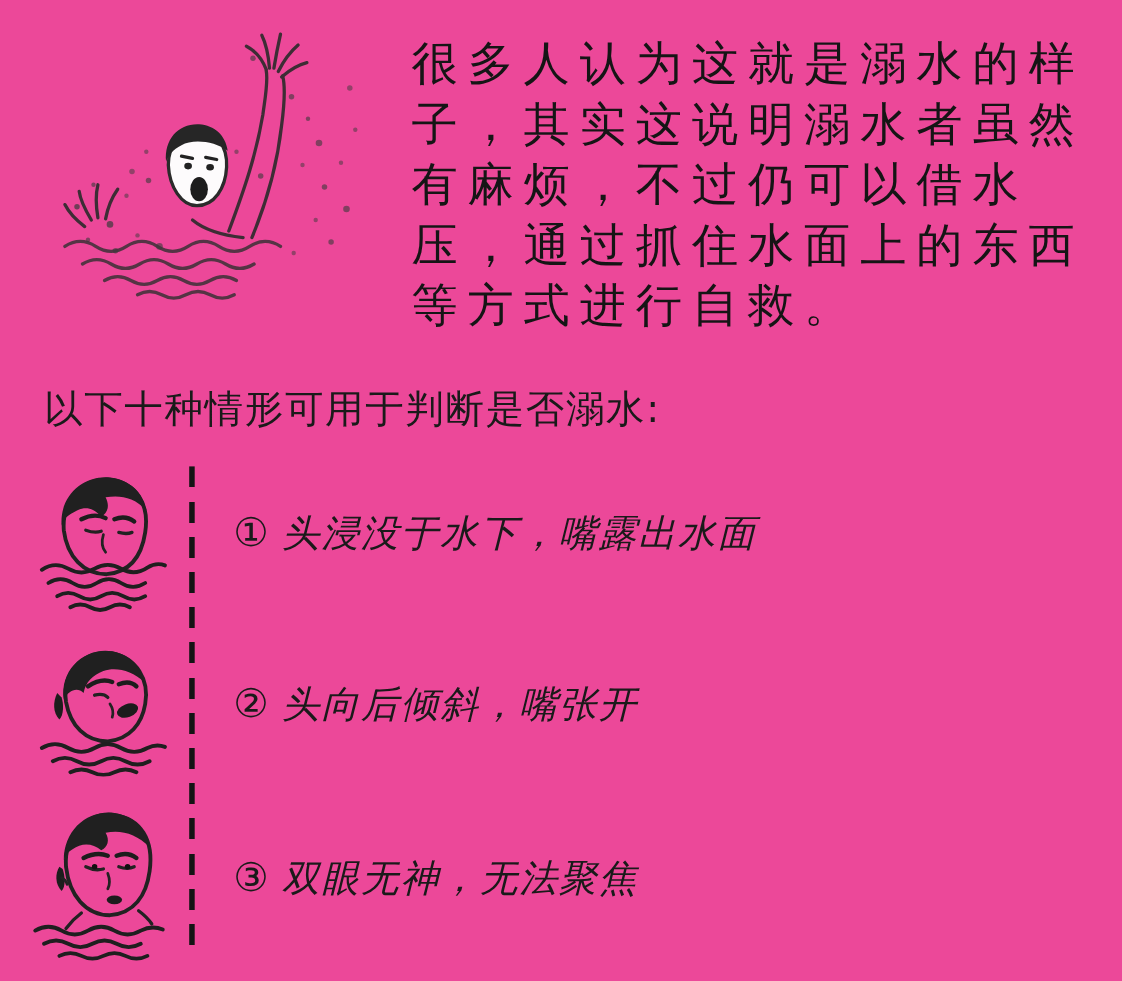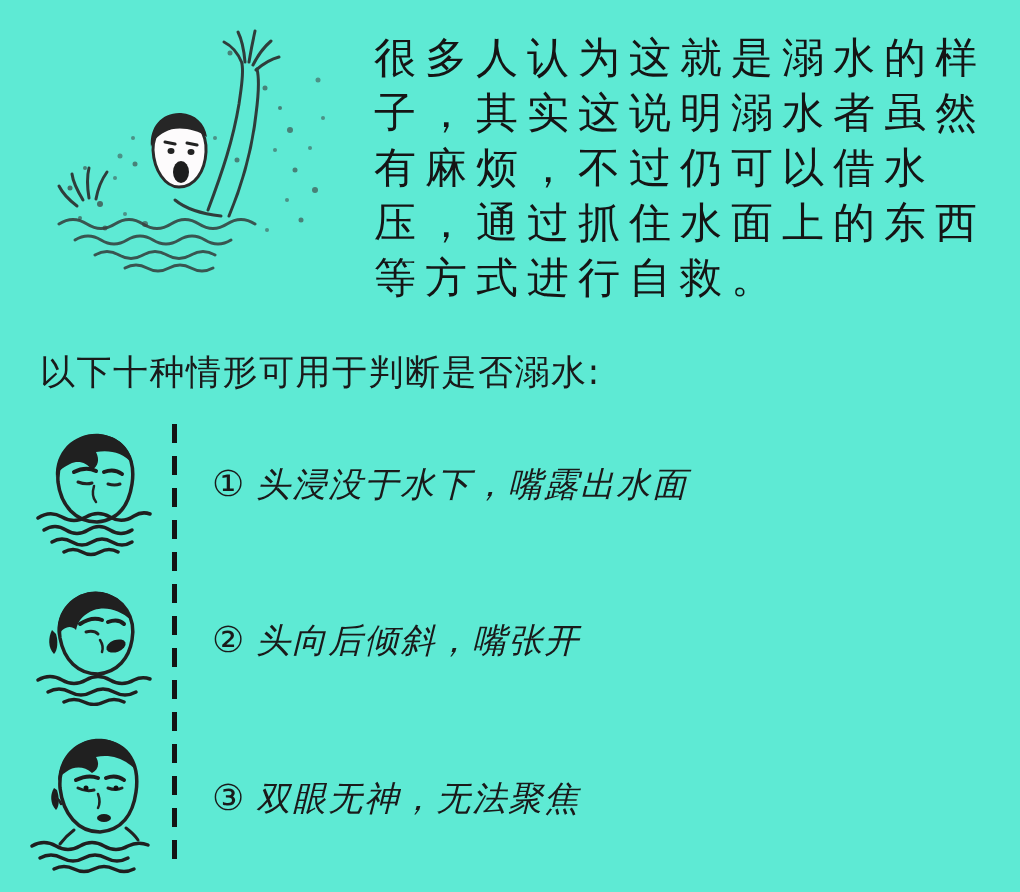--- a/index.html
+++ b/index.html
@@ -1,19 +1,19 @@
 <!DOCTYPE html>
 <html><head>
 <meta charset="utf-8">
 <style>
   html,body{margin:0;padding:0;}
   .page{
     position:relative;
     width:1020px;height:892px;
-    background:#5eead4;
+    background:#ec4899;
     font-family:"DejaVu Sans","Liberation Sans",sans-serif;
     color:#171717;
     overflow:hidden;
   }
   .illus{position:absolute;}
   .intro-text{
     position:absolute;left:374px;top:30px;width:648px;
     font-size:42px;line-height:55px;letter-spacing:9px;
     color:#151515;text-align:left;word-break:break-all;
   }

